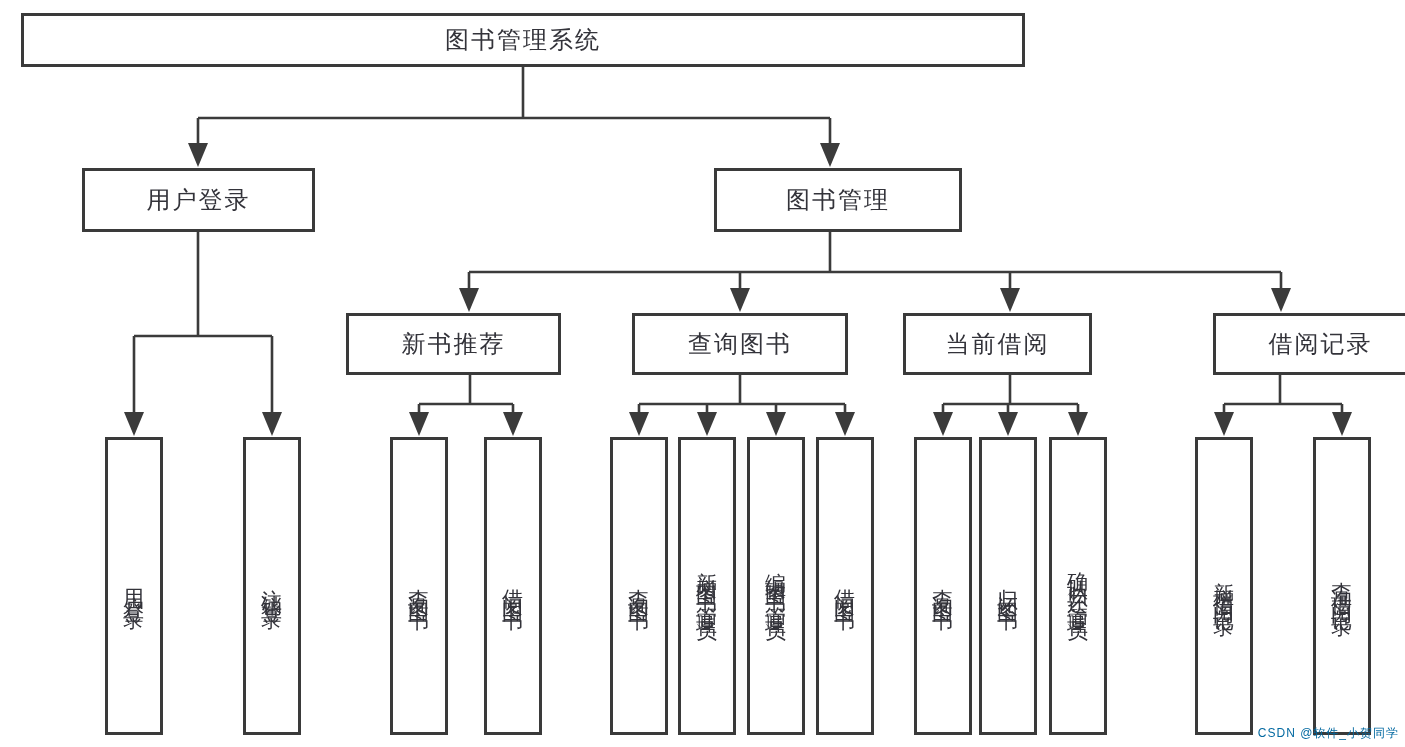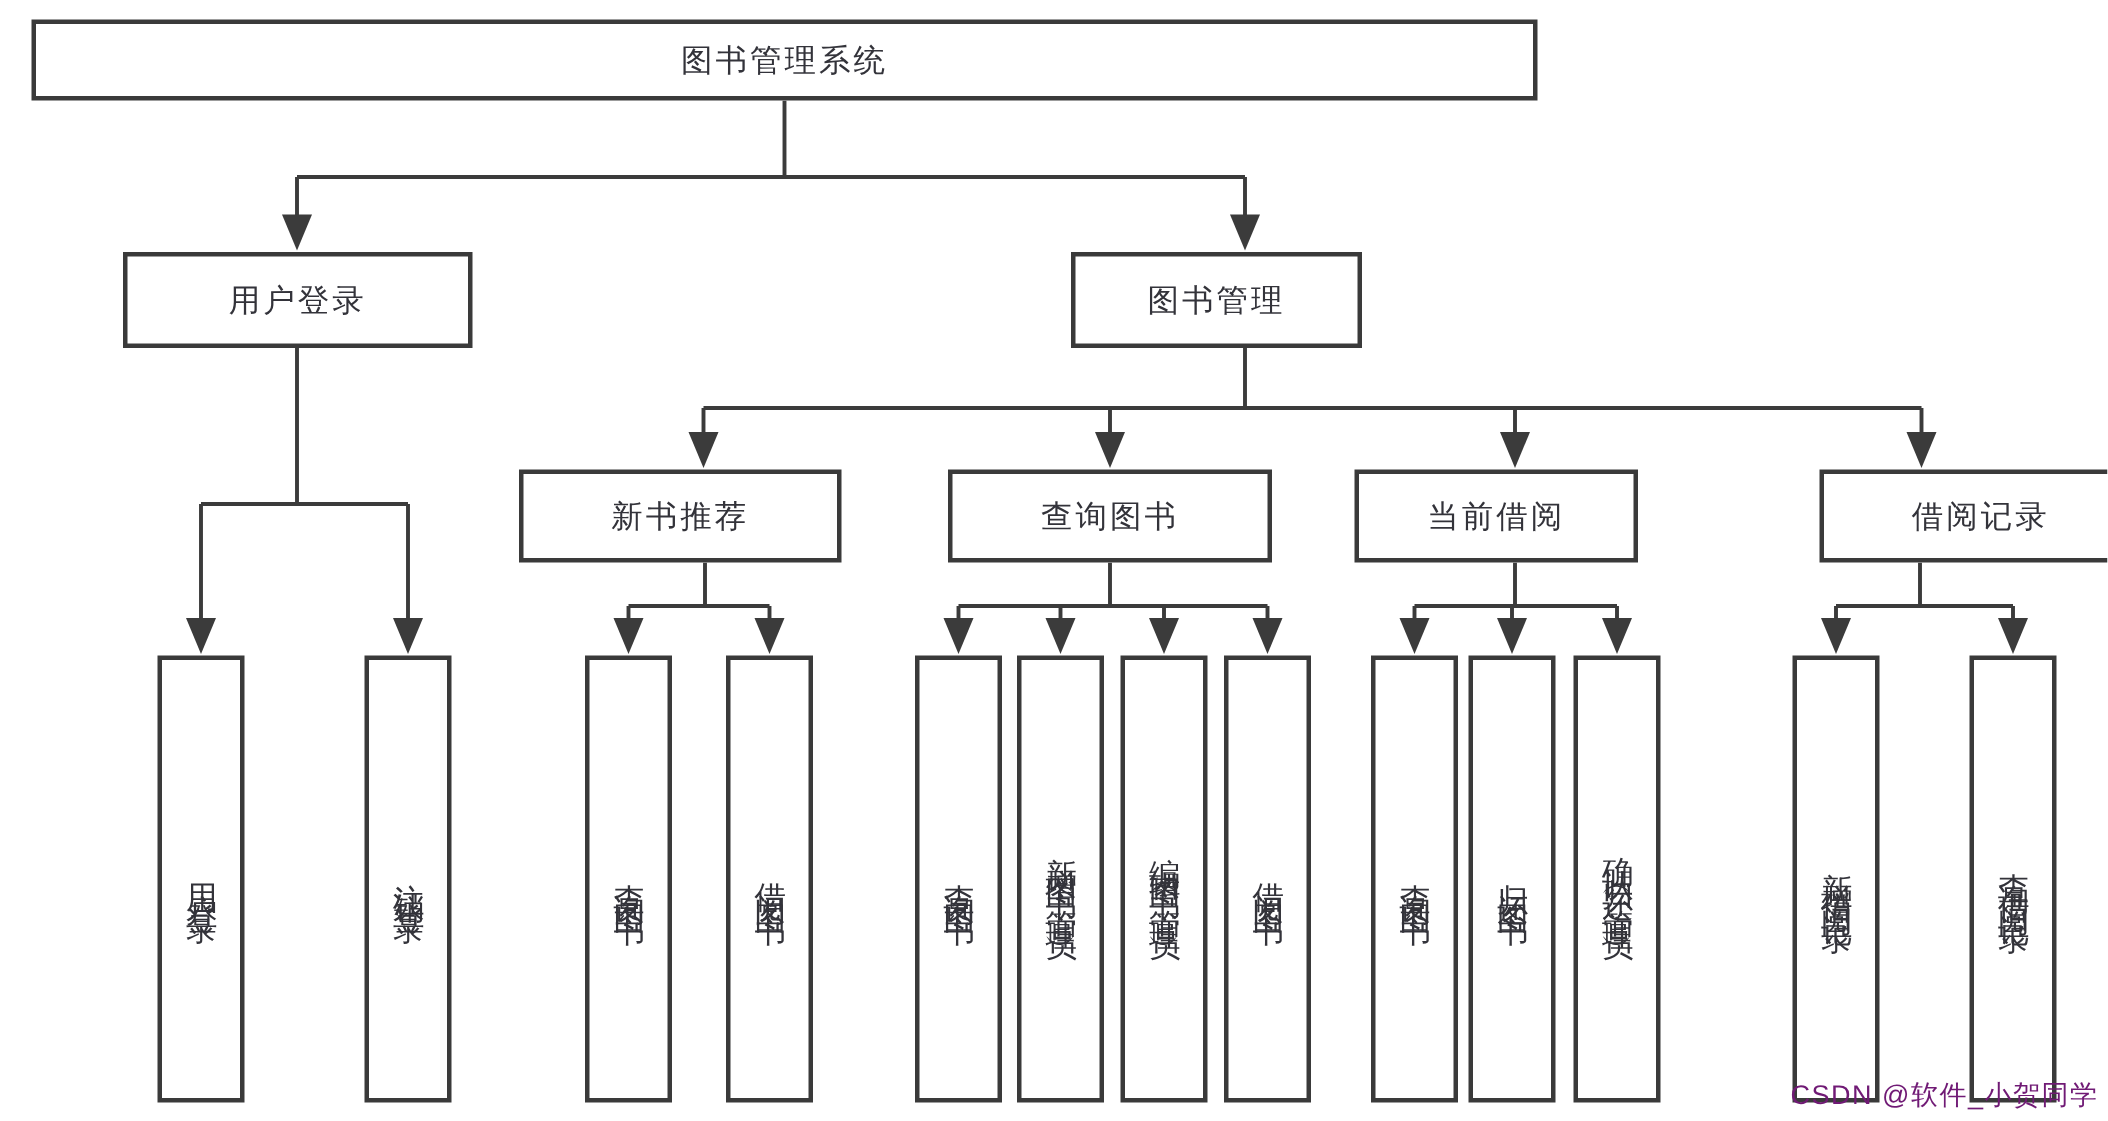--- a/index.html
+++ b/index.html
@@ -17,36 +17,36 @@
   .node{
     position:absolute;
     background:#ffffff;
     border:3px solid #3a3a3a;
     box-sizing:border-box;
     display:flex;align-items:center;justify-content:center;
     color:#33333a;
     z-index:2;
   }
   .node.h{
-    font-size:21px;
+    font-size:24px;
     letter-spacing:2px;
     white-space:nowrap;
   }
   .node.v{
     writing-mode:vertical-rl;
     text-orientation:mixed;
     font-size:21px;
     letter-spacing:7px;
     line-height:1;
   }
   .watermark{
     position:absolute;
     right:6px;bottom:5px;
-    font-size:18px;
-    color:#701a75;
+    font-size:12px;
+    color:#0369a1;
     letter-spacing:1px;
     z-index:3;
     white-space:nowrap;
   }
 </style>
 </head>
 <body>
 
 <div class="canvas">
 
@@ -89,21 +89,21 @@
       <polygon points="1008,436 998,412 1018,412"></polygon>
       <polygon points="1078,436 1068,412 1088,412"></polygon>
       <polygon points="1224,436 1214,412 1234,412"></polygon>
       <polygon points="1342,436 1332,412 1352,412"></polygon>
     </g>
   </svg>
 
   <div class="node h" style="left:21px;top:13px;width:1004px;height:54px">图书管理系统</div>
 
   <div class="node h" style="left:82px;top:168px;width:233px;height:64px">用户登录</div>
-  <div class="node h" style="left:714px;top:168px;width:194px;height:64px">图书管理</div>
+  <div class="node h" style="left:714px;top:168px;width:248px;height:64px">图书管理</div>
 
   <div class="node h" style="left:346px;top:313px;width:215px;height:62px">新书推荐</div>
   <div class="node h" style="left:632px;top:313px;width:216px;height:62px">查询图书</div>
   <div class="node h" style="left:903px;top:313px;width:189px;height:62px">当前借阅</div>
   <div class="node h" style="left:1213px;top:313px;width:215px;height:62px">借阅记录</div>
 
   <div class="node v" style="left:105px;top:437px;width:58px;height:298px">用户登录</div>
   <div class="node v" style="left:243px;top:437px;width:58px;height:298px">注销登录</div>
 
   <div class="node v" style="left:390px;top:437px;width:58px;height:298px">查询图书</div>

